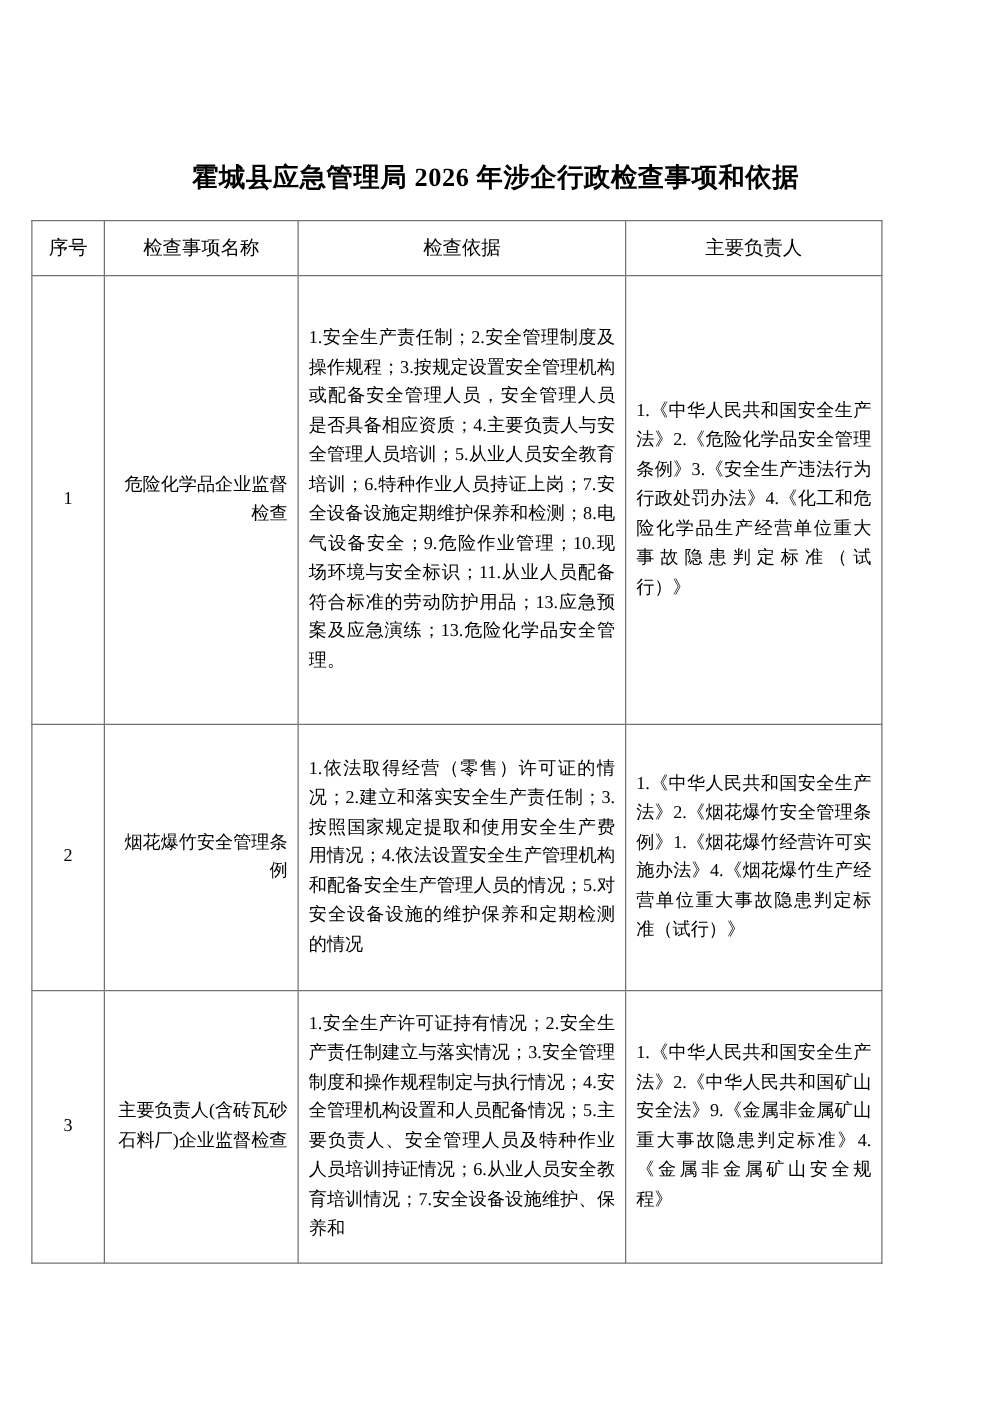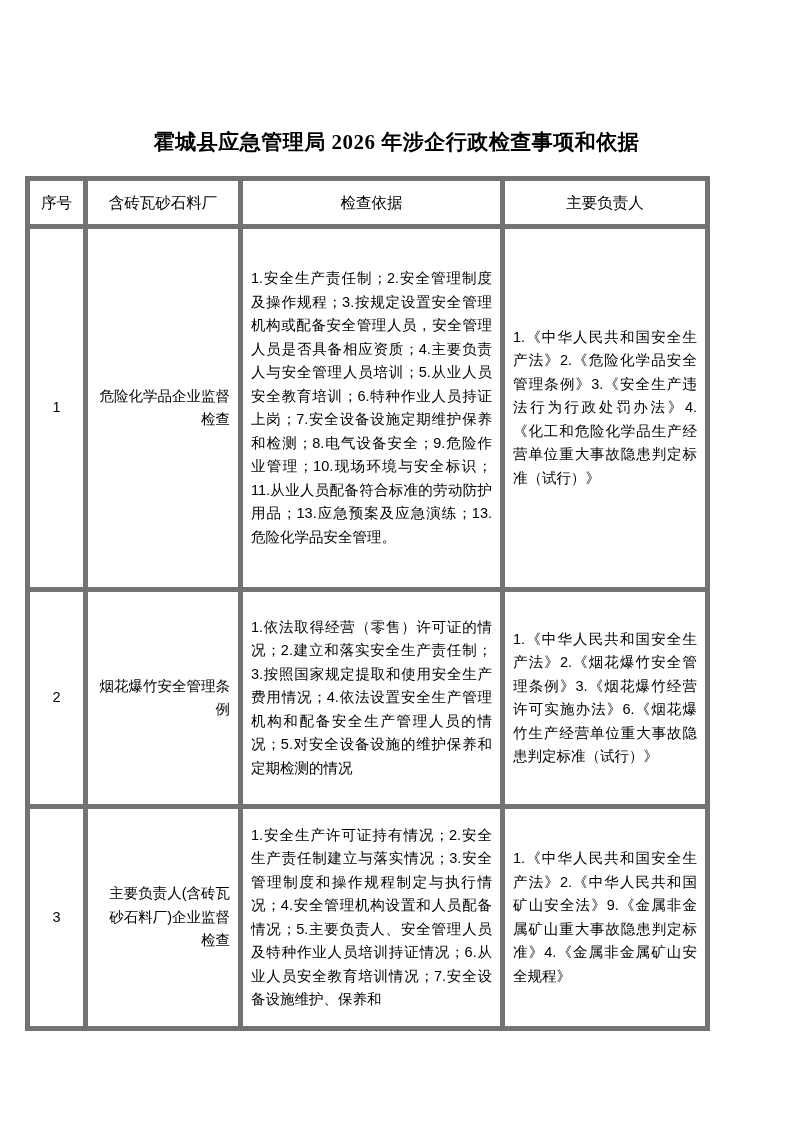--- a/index.html
+++ b/index.html
@@ -31,26 +31,26 @@
     font-family: "Liberation Serif", "DejaVu Serif", serif;
   }
   table.main-table {
     margin-top: 20px;
     width: 680px;
     border-collapse: collapse;
     table-layout: fixed;
   }
   table.main-table th,
   table.main-table td {
-    border: 5px solid #737373;
+    border: 1px solid #737373;
     vertical-align: middle;
     padding: 6px 8px;
     font-size: 14.5px;
     line-height: 1.62;
-    font-family: Liberation Sans, sans-serif;
+    font-family: Liberation Serif, serif;
   }
   table.main-table thead th {
     text-align: center;
     font-weight: normal;
     font-size: 15.5px;
     padding: 9px 6px;
   }
   col.c-no    { width: 58px; }
   col.c-name  { width: 155px; }
   col.c-item  { width: 262px; }
@@ -88,37 +88,37 @@
   <table class="main-table">
     <colgroup>
       <col class="c-no">
       <col class="c-name">
       <col class="c-item">
       <col class="c-basis">
     </colgroup>
     <thead>
       <tr>
         <th>序号</th>
-        <th>含砖瓦砂石料厂</th>
+        <th>检查事项名称</th>
         <th>检查依据</th>
         <th>主要负责人</th>
       </tr>
     </thead>
     <tbody>
       <tr class="row-1">
         <td class="cell-no">1</td>
         <td class="cell-name">危险化学品企业监督检查</td>
         <td class="cell-item">1.安全生产责任制；2.安全管理制度及操作规程；3.按规定设置安全管理机构或配备安全管理人员，安全管理人员是否具备相应资质；4.主要负责人与安全管理人员培训；5.从业人员安全教育培训；6.特种作业人员持证上岗；7.安全设备设施定期维护保养和检测；8.电气设备安全；9.危险作业管理；10.现场环境与安全标识；11.从业人员配备符合标准的劳动防护用品；13.应急预案及应急演练；13.危险化学品安全管理。</td>
         <td class="cell-basis">1.《中华人民共和国安全生产法》2.《危险化学品安全管理条例》3.《安全生产违法行为行政处罚办法》4.《化工和危险化学品生产经营单位重大事故隐患判定标准（试行）》</td>
       </tr>
       <tr class="row-2">
         <td class="cell-no">2</td>
         <td class="cell-name">烟花爆竹安全管理条例</td>
         <td class="cell-item">1.依法取得经营（零售）许可证的情况；2.建立和落实安全生产责任制；3.按照国家规定提取和使用安全生产费用情况；4.依法设置安全生产管理机构和配备安全生产管理人员的情况；5.对安全设备设施的维护保养和定期检测的情况</td>
-        <td class="cell-basis">1.《中华人民共和国安全生产法》2.《烟花爆竹安全管理条例》3.《烟花爆竹经营许可实施办法》6.《烟花爆竹生产经营单位重大事故隐患判定标准（试行）》</td>
+        <td class="cell-basis">1.《中华人民共和国安全生产法》2.《烟花爆竹安全管理条例》1.《烟花爆竹经营许可实施办法》4.《烟花爆竹生产经营单位重大事故隐患判定标准（试行）》</td>
       </tr>
       <tr class="row-3">
         <td class="cell-no">3</td>
         <td class="cell-name">主要负责人(含砖瓦砂石料厂)企业监督检查</td>
         <td class="cell-item">1.安全生产许可证持有情况；2.安全生产责任制建立与落实情况；3.安全管理制度和操作规程制定与执行情况；4.安全管理机构设置和人员配备情况；5.主要负责人、安全管理人员及特种作业人员培训持证情况；6.从业人员安全教育培训情况；7.安全设备设施维护、保养和</td>
         <td class="cell-basis">1.《中华人民共和国安全生产法》2.《中华人民共和国矿山安全法》9.《金属非金属矿山重大事故隐患判定标准》4.《金属非金属矿山安全规程》</td>
       </tr>
     </tbody>
   </table>
 

